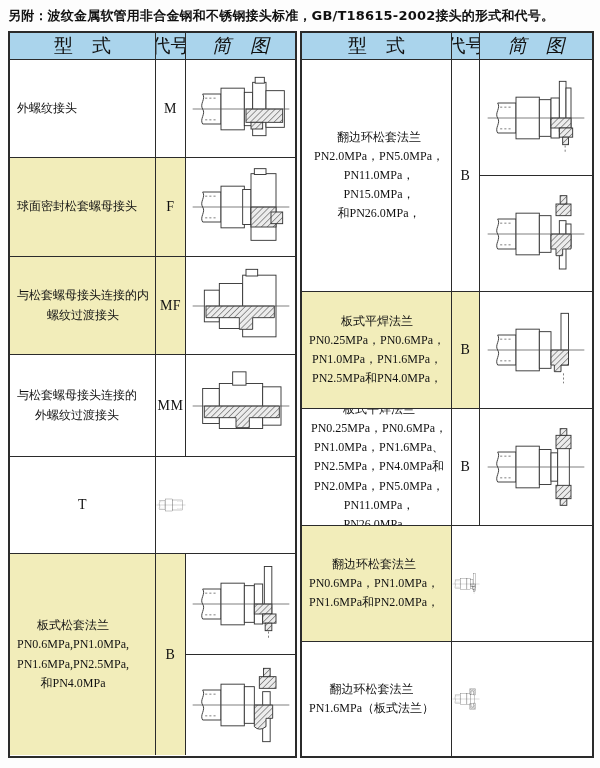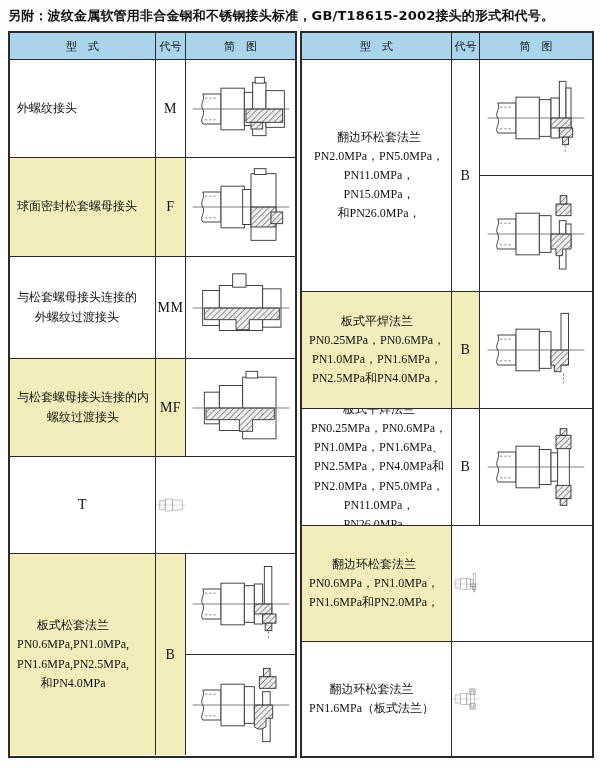--- a/index.html
+++ b/index.html
@@ -20,35 +20,35 @@
   .tbl.left{width:287px;}
   .tbl.right{width:292px;}
   .row{display:grid;border-bottom:1px solid var(--border);}
   .row:last-child{border-bottom:none;}
   .tbl.left  .row{grid-template-columns:146px 30px 1fr;}
   .tbl.right .row{grid-template-columns:150px 28px 1fr;}
   .cell{
     border-right:1px solid var(--border);box-sizing:border-box;
     display:flex;align-items:center;overflow:hidden;background:#fff;
   }
-  .cell:last-child{border-right:none;}
+  .cell:last-child{border-right:none;font-style:italic;}
   .cell.type{
     padding:3px 2px 3px 7px;
     font-family:"Liberation Serif","DejaVu Sans",serif;
     font-size:12px;line-height:1.6;white-space:pre-line;word-break:keep-all;
     text-align:center;
   }
   .cell.code{
     justify-content:center;font-family:"Liberation Serif","DejaVu Sans",serif;
     font-size:14px;letter-spacing:.5px;
   }
   .cell.diag{flex-direction:column;align-items:stretch;padding:0;}
   .row.header .cell{
     background:var(--header-bg);justify-content:center;
-    font-size:11px;padding:0;white-space:pre;
+    font-size:19px;padding:0;white-space:pre;
   }
   .row.hl .cell.type,.row.hl .cell.code{background:var(--hl-bg);}
   .subdiag{flex:1;display:flex;align-items:center;justify-content:center;background:#fff;}
   .subdiag.split{border-top:1px solid var(--border);}
   svg{display:block;}
 </style>
 </head>
 <body>
 
 <div class="title">另附：波纹金属软管用非合金钢和不锈钢接头标准，GB/T18615-2002接头的形式和代号。</div>
@@ -107,61 +107,61 @@
               <rect x="62" y="27" width="10" height="42" fill="#fff" stroke="#333" stroke-width="1.1"></rect>
               <rect x="72" y="8" width="30" height="80" fill="#fff" stroke="#333" stroke-width="1.1"></rect>
               <rect x="76" y="2" width="14" height="7" fill="#fff" stroke="#333" stroke-width="1.1"></rect>
               <rect x="72" y="48" width="30" height="24" fill="url(#hp1)" stroke="#333" stroke-width="1.1"></rect>
               <rect x="96" y="54" width="14" height="14" fill="url(#hp1)" stroke="#333" stroke-width="1.1"></rect>
               <line x1="2" y1="48" x2="118" y2="48" stroke="#555" stroke-width="0.9"></line>
             </svg>
           </div>
         </div>
     </div>
+    <div class="row hl" style="height:97px">
+      <div class="cell type">与松套螺母接头连接的内
+螺纹过渡接头</div>
+      <div class="cell code">MF</div>
+      <div class="cell diag">
+          <div class="subdiag">
+            <svg viewBox="0 0 120 96" width="102" height="80">
+              <defs>
+                <pattern id="hp3" patternUnits="userSpaceOnUse" width="5" height="5" patternTransform="rotate(45)">
+                  <rect width="5" height="5" fill="#ececec"></rect>
+                  <line x1="0" y1="0" x2="0" y2="5" stroke="#555" stroke-width="1.4"></line>
+                </pattern>
+              </defs>
+              <rect x="16" y="29" width="18" height="38" fill="#fff" stroke="#333" stroke-width="1.1"></rect>
+              <rect x="34" y="21" width="28" height="54" fill="#fff" stroke="#333" stroke-width="1.1"></rect>
+              <rect x="62" y="11" width="40" height="74" fill="#fff" stroke="#333" stroke-width="1.1"></rect>
+              <rect x="66" y="4" width="14" height="8" fill="#fff" stroke="#333" stroke-width="1.1"></rect>
+              <path d="M18 48 H100 V62 H74 V76 H58 V62 H18 Z" fill="url(#hp3)" stroke="#333" stroke-width="1.1"></path>
+              <line x1="2" y1="48" x2="118" y2="48" stroke="#555" stroke-width="0.9"></line>
+            </svg>
+          </div>
+        </div>
+    </div>
     <div class="row" style="height:101px">
       <div class="cell type">与松套螺母接头连接的
 外螺纹过渡接头</div>
       <div class="cell code">MM</div>
       <div class="cell diag">
           <div class="subdiag">
             <svg viewBox="0 0 120 96" width="102" height="80">
               <defs>
                 <pattern id="hp2" patternUnits="userSpaceOnUse" width="5" height="5" patternTransform="rotate(45)">
                   <rect width="5" height="5" fill="#ececec"></rect>
                   <line x1="0" y1="0" x2="0" y2="5" stroke="#555" stroke-width="1.4"></line>
                 </pattern>
               </defs>
               <rect x="14" y="27" width="20" height="42" fill="#fff" stroke="#333" stroke-width="1.1"></rect>
               <rect x="34" y="21" width="52" height="54" fill="#fff" stroke="#333" stroke-width="1.1"></rect>
               <rect x="50" y="7" width="16" height="16" fill="#fff" stroke="#333" stroke-width="1.1"></rect>
               <rect x="86" y="25" width="22" height="46" fill="#fff" stroke="#333" stroke-width="1.1"></rect>
               <path d="M16 48 H106 V62 H70 V74 H54 V62 H16 Z" fill="url(#hp2)" stroke="#333" stroke-width="1.1"></path>
-              <line x1="2" y1="48" x2="118" y2="48" stroke="#555" stroke-width="0.9"></line>
-            </svg>
-          </div>
-        </div>
-    </div>
-    <div class="row hl" style="height:97px">
-      <div class="cell type">与松套螺母接头连接的内
-螺纹过渡接头</div>
-      <div class="cell code">MF</div>
-      <div class="cell diag">
-          <div class="subdiag">
-            <svg viewBox="0 0 120 96" width="102" height="80">
-              <defs>
-                <pattern id="hp3" patternUnits="userSpaceOnUse" width="5" height="5" patternTransform="rotate(45)">
-                  <rect width="5" height="5" fill="#ececec"></rect>
-                  <line x1="0" y1="0" x2="0" y2="5" stroke="#555" stroke-width="1.4"></line>
-                </pattern>
-              </defs>
-              <rect x="16" y="29" width="18" height="38" fill="#fff" stroke="#333" stroke-width="1.1"></rect>
-              <rect x="34" y="21" width="28" height="54" fill="#fff" stroke="#333" stroke-width="1.1"></rect>
-              <rect x="62" y="11" width="40" height="74" fill="#fff" stroke="#333" stroke-width="1.1"></rect>
-              <rect x="66" y="4" width="14" height="8" fill="#fff" stroke="#333" stroke-width="1.1"></rect>
-              <path d="M18 48 H100 V62 H74 V76 H58 V62 H18 Z" fill="url(#hp3)" stroke="#333" stroke-width="1.1"></path>
               <line x1="2" y1="48" x2="118" y2="48" stroke="#555" stroke-width="0.9"></line>
             </svg>
           </div>
         </div>
     </div>
     <div class="row" style="height:96px">
       <div class="cell code">T</div>
       <div class="cell diag">
           <div class="subdiag">
             <svg viewBox="0 0 120 96" width="102" height="80">

